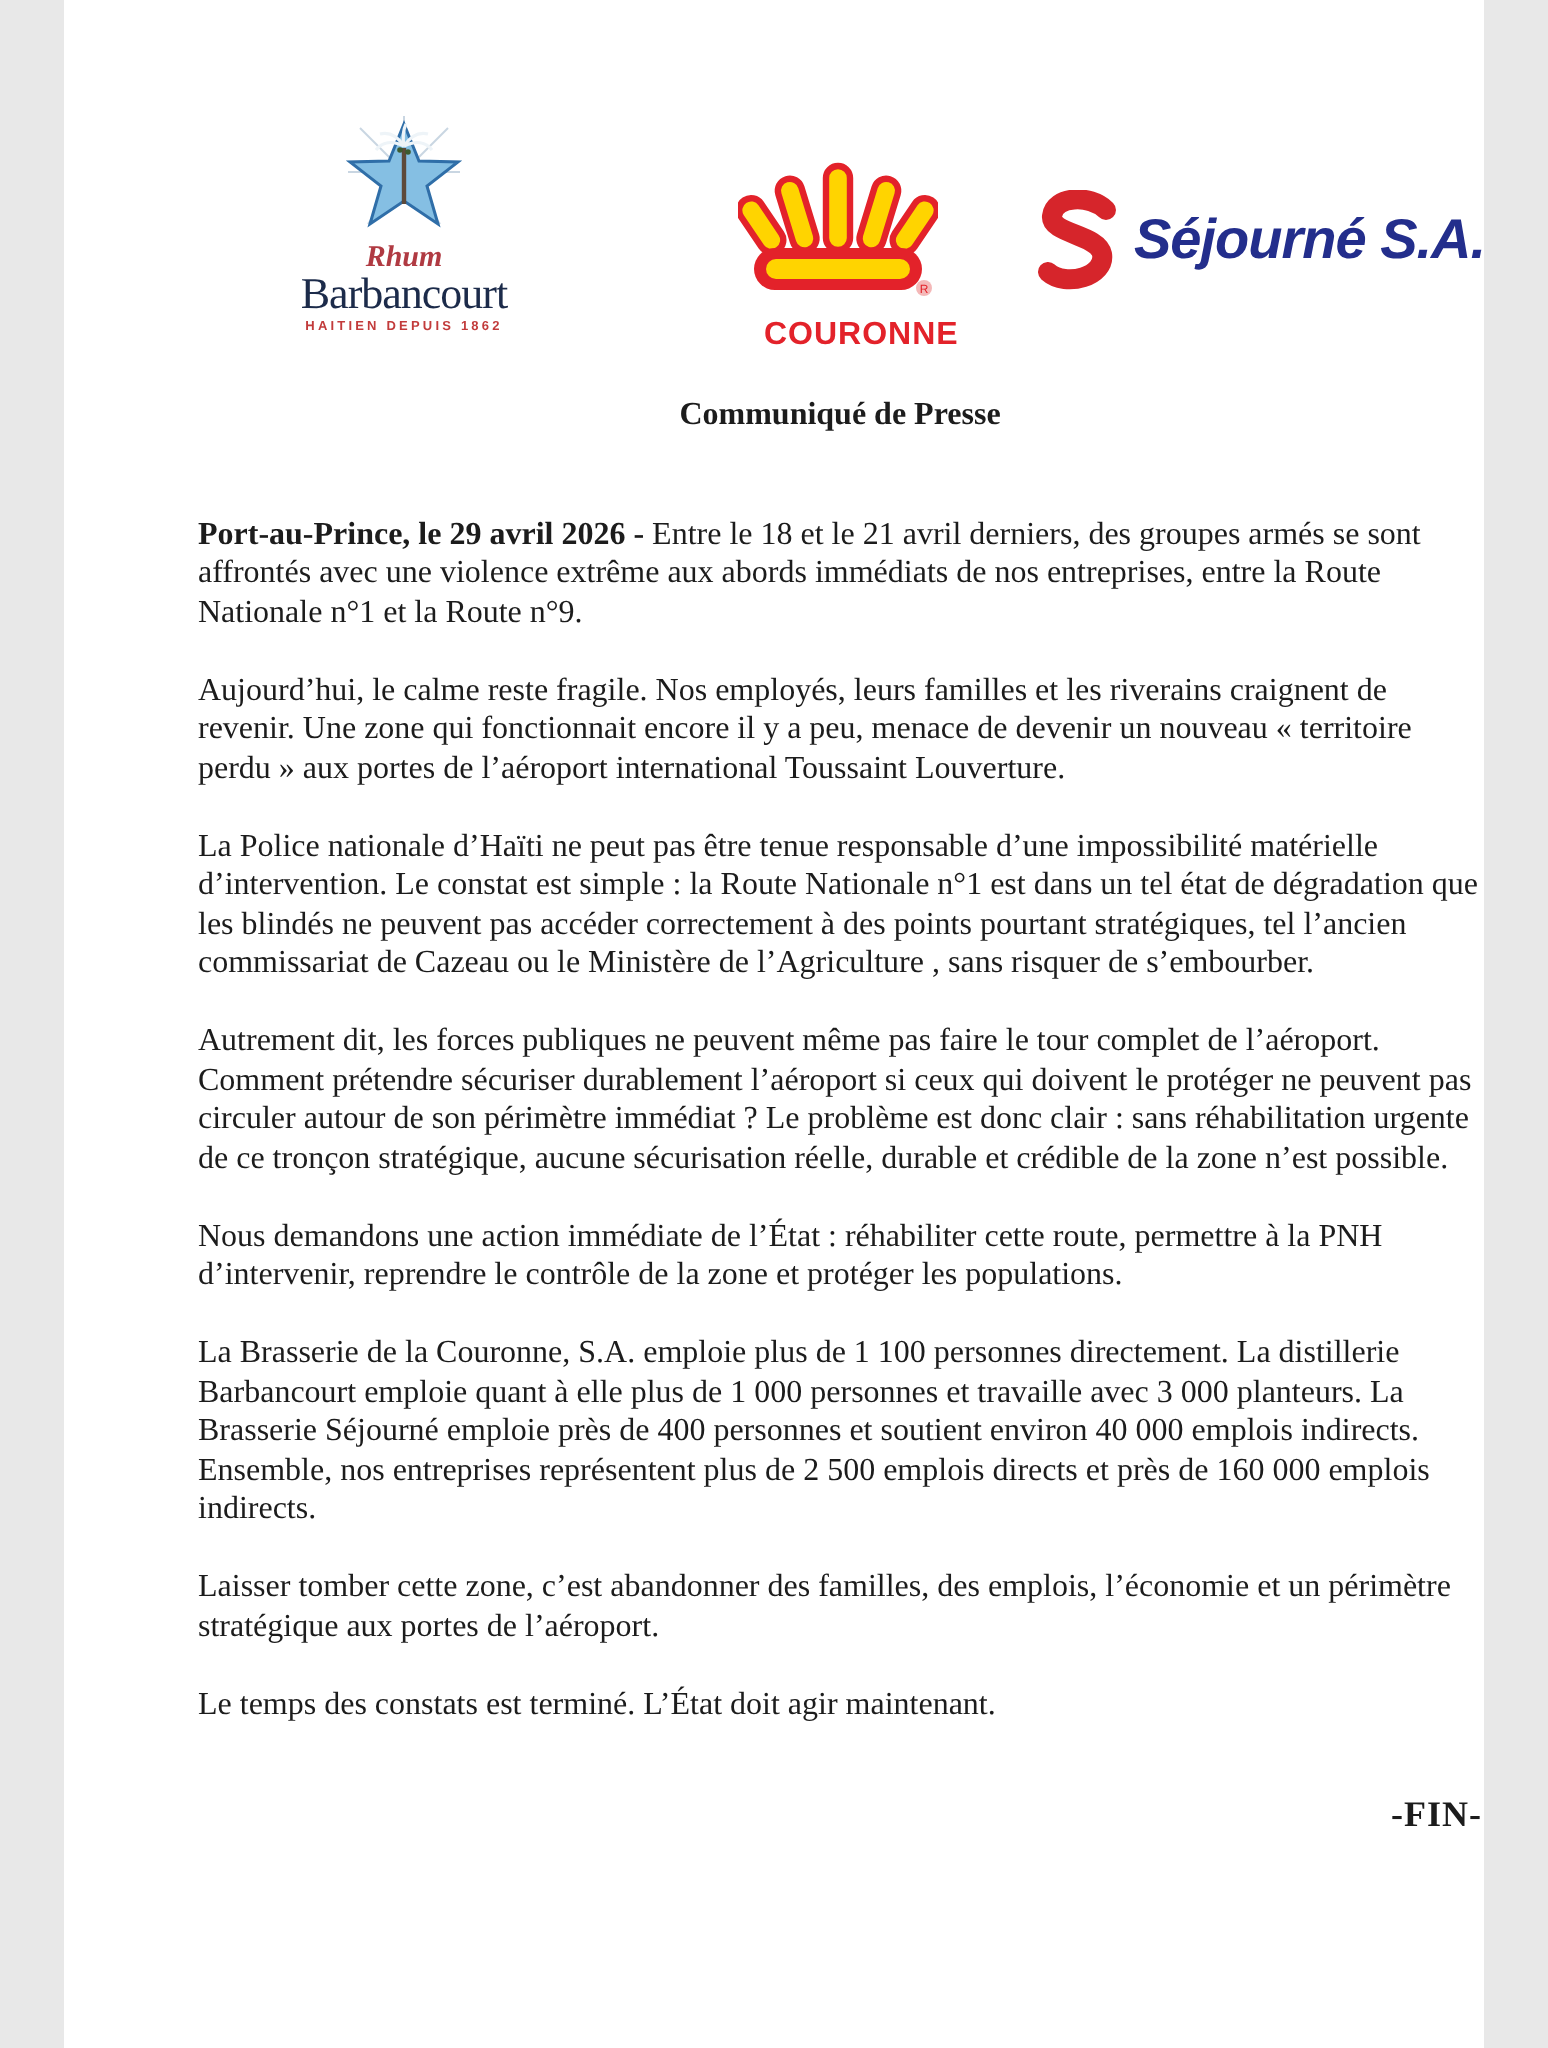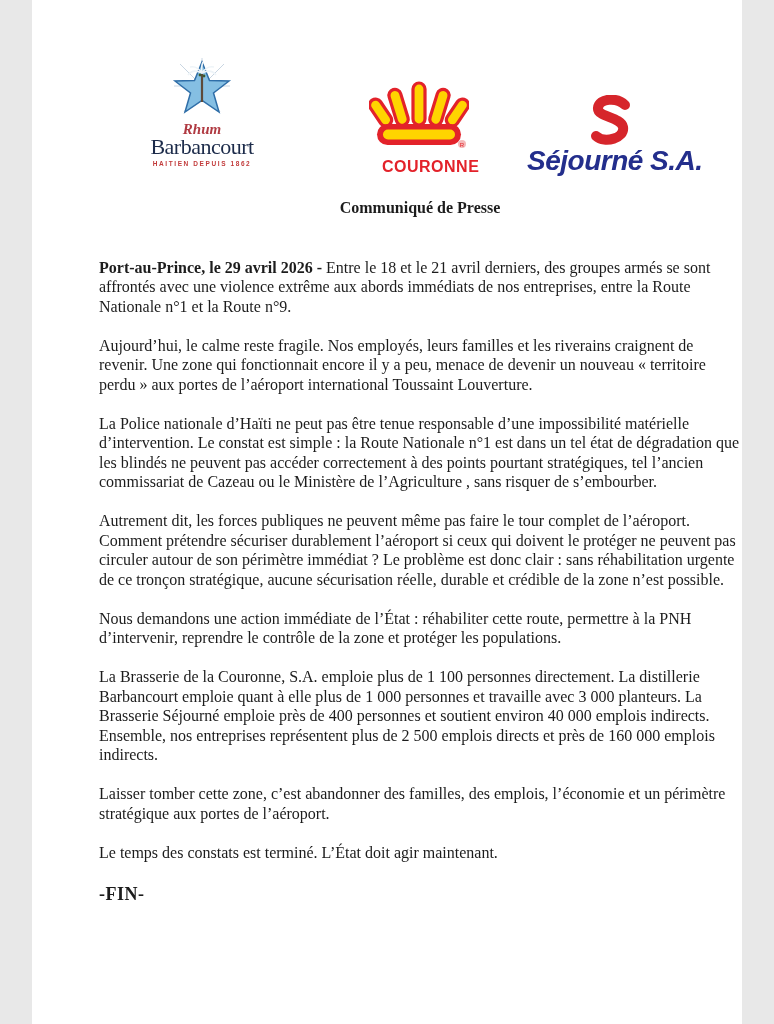--- a/index.html
+++ b/index.html
@@ -18,37 +18,37 @@
 
   .logo-barbancourt{position:absolute;left:100px;top:3px;width:140px;text-align:center;}
   .barb-star{display:block;margin:0 auto;}
   .barb-rhum{font-style:italic;font-weight:bold;color:#b03a42;font-size:15px;line-height:14px;margin-top:2px;font-family:"Liberation Serif",serif;}
   .barb-name{color:#1c2b4a;font-size:22px;line-height:22px;letter-spacing:-0.5px;font-family:"Liberation Serif",serif;}
   .barb-tagline{color:#c23b3b;font-size:6.5px;letter-spacing:1.6px;font-weight:bold;margin-top:2px;font-family:"Liberation Sans",sans-serif;}
 
   .logo-couronne{position:absolute;left:337px;top:22px;width:100px;text-align:center;}
   .cour-name{color:#e3222a;font-weight:800;font-size:16px;letter-spacing:0.5px;font-family:"Liberation Sans",sans-serif;margin-top:1px;margin-left:13px;}
 
-  .logo-sejourne{position:absolute;left:487px;top:40px;display:flex;align-items:center;flex-direction:column;}
+  .logo-sejourne{position:absolute;left:487px;top:40px;display:flex;align-items:center;}
   .sej-name{color:#232e8c;font-weight:bold;font-style:italic;font-size:28px;letter-spacing:-0.5px;font-family:"Liberation Sans",sans-serif;margin-left:8px;}
 
   
   .doc{
     position:absolute;left:67px;top:198px;width:642px;
     font-size:16px;line-height:19.5px;
   }
   .doc-title{
     text-align:center;font-weight:bold;font-size:16px;
     margin:0 0 40px 0;
   }
   .doc p{margin:0 0 19.5px 0;}
   .doc .dateline{font-weight:bold;}
   .fin{
-    text-align:left;font-weight:bold;font-size:18px;
-    letter-spacing:0.5px;margin-top:23px;
+    text-align:right;font-weight:bold;font-size:18px;
+    letter-spacing:0.5px;margin-top:36px;
   }
 </style>
 </head>
 <body>
 
 <div class="page">
 
   <div class="logo-row">
 
     <div class="logo-barbancourt">

